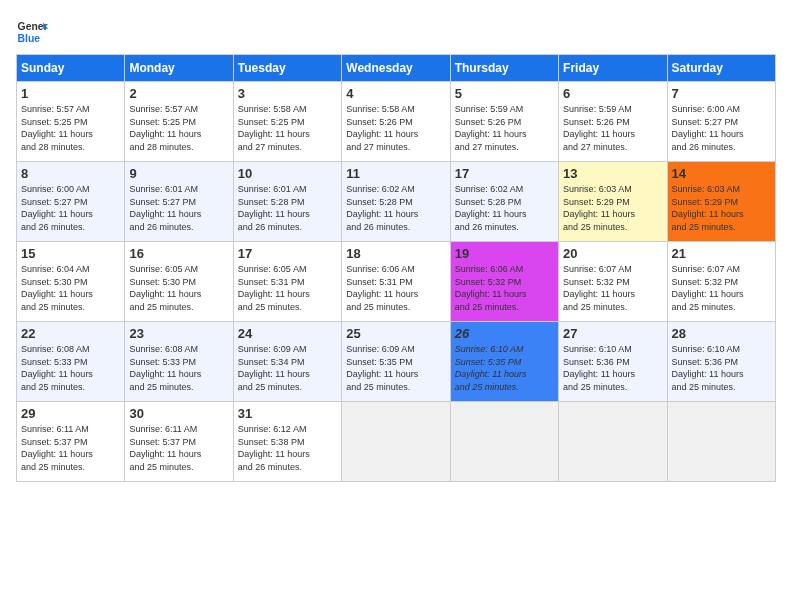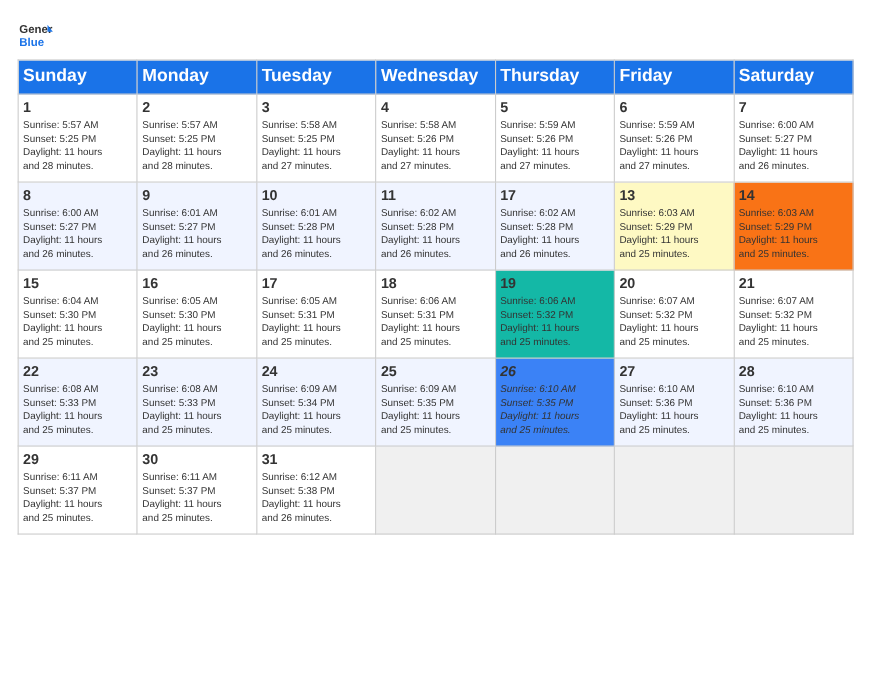--- a/index.html
+++ b/index.html
@@ -40,21 +40,21 @@
     .calendar-table {
       width: 100%;
       border-collapse: collapse;
       font-size: 10px;
     }
     .calendar-table th {
       background-color: #1a73e8;
       color: #fff;
       padding: 6px 4px;
       text-align: left;
-      font-size: 16px;
+      font-size: 12px;
       border: 1px solid #ccc;
     }
     .calendar-table td {
       border: 1px solid #ccc;
       vertical-align: top;
       padding: 4px;
       width: 108px;
       height: 80px;
       background: #fff;
     }
@@ -234,21 +234,21 @@
 Daylight: 11 hours
 and 25 minutes.</div>
         </td>
         <td style="background: rgb(255, 255, 255);">
           <span class="day-number">18</span>
           <div class="day-info" style="white-space: pre-line;">Sunrise: 6:06 AM
 Sunset: 5:31 PM
 Daylight: 11 hours
 and 25 minutes.</div>
         </td>
-        <td style="background: #14b8a6;">
+        <td style="background: #d946ef;">
           <span class="day-number">19</span>
           <div class="day-info" style="white-space: pre-line;">Sunrise: 6:06 AM
 Sunset: 5:32 PM
 Daylight: 11 hours
 and 25 minutes.</div>
         </td>
         <td style="background: rgb(255, 255, 255);">
           <span class="day-number">20</span>
           <div class="day-info" style="white-space: pre-line;">Sunrise: 6:07 AM
 Sunset: 5:32 PM

